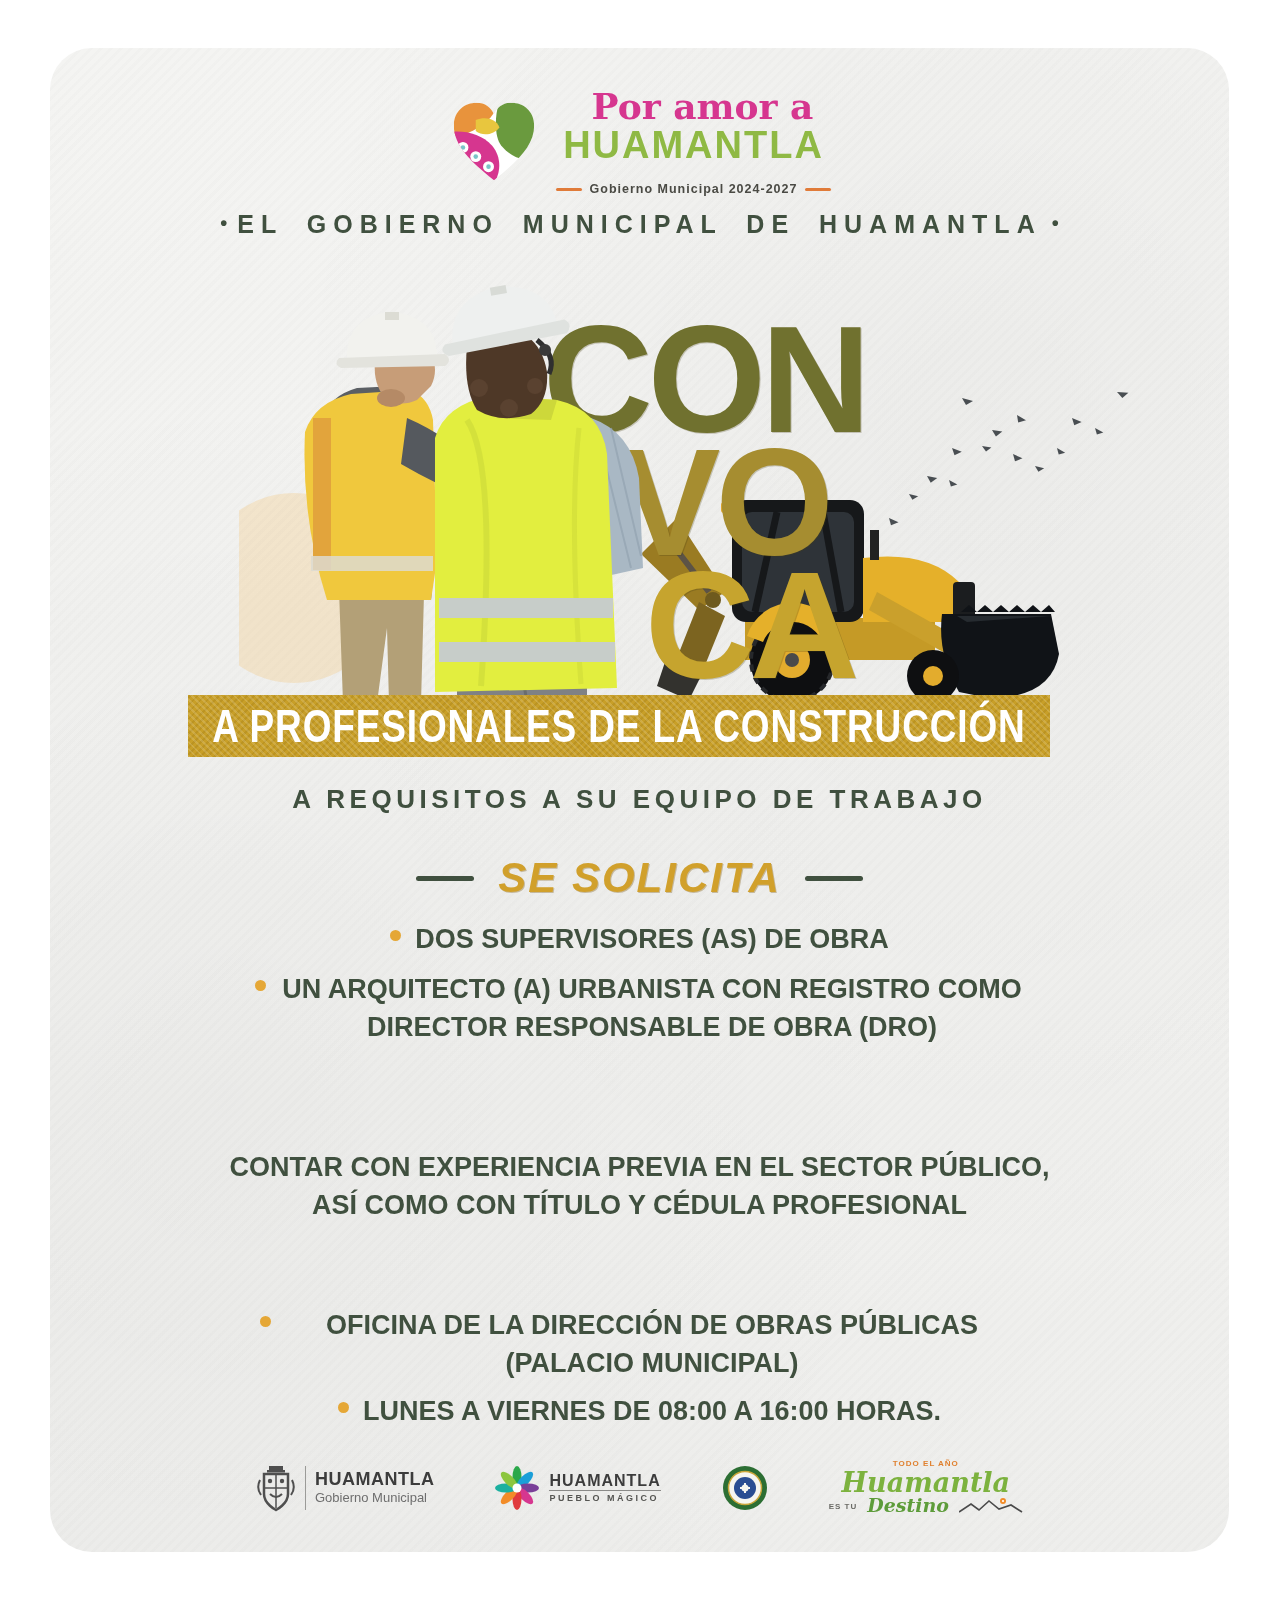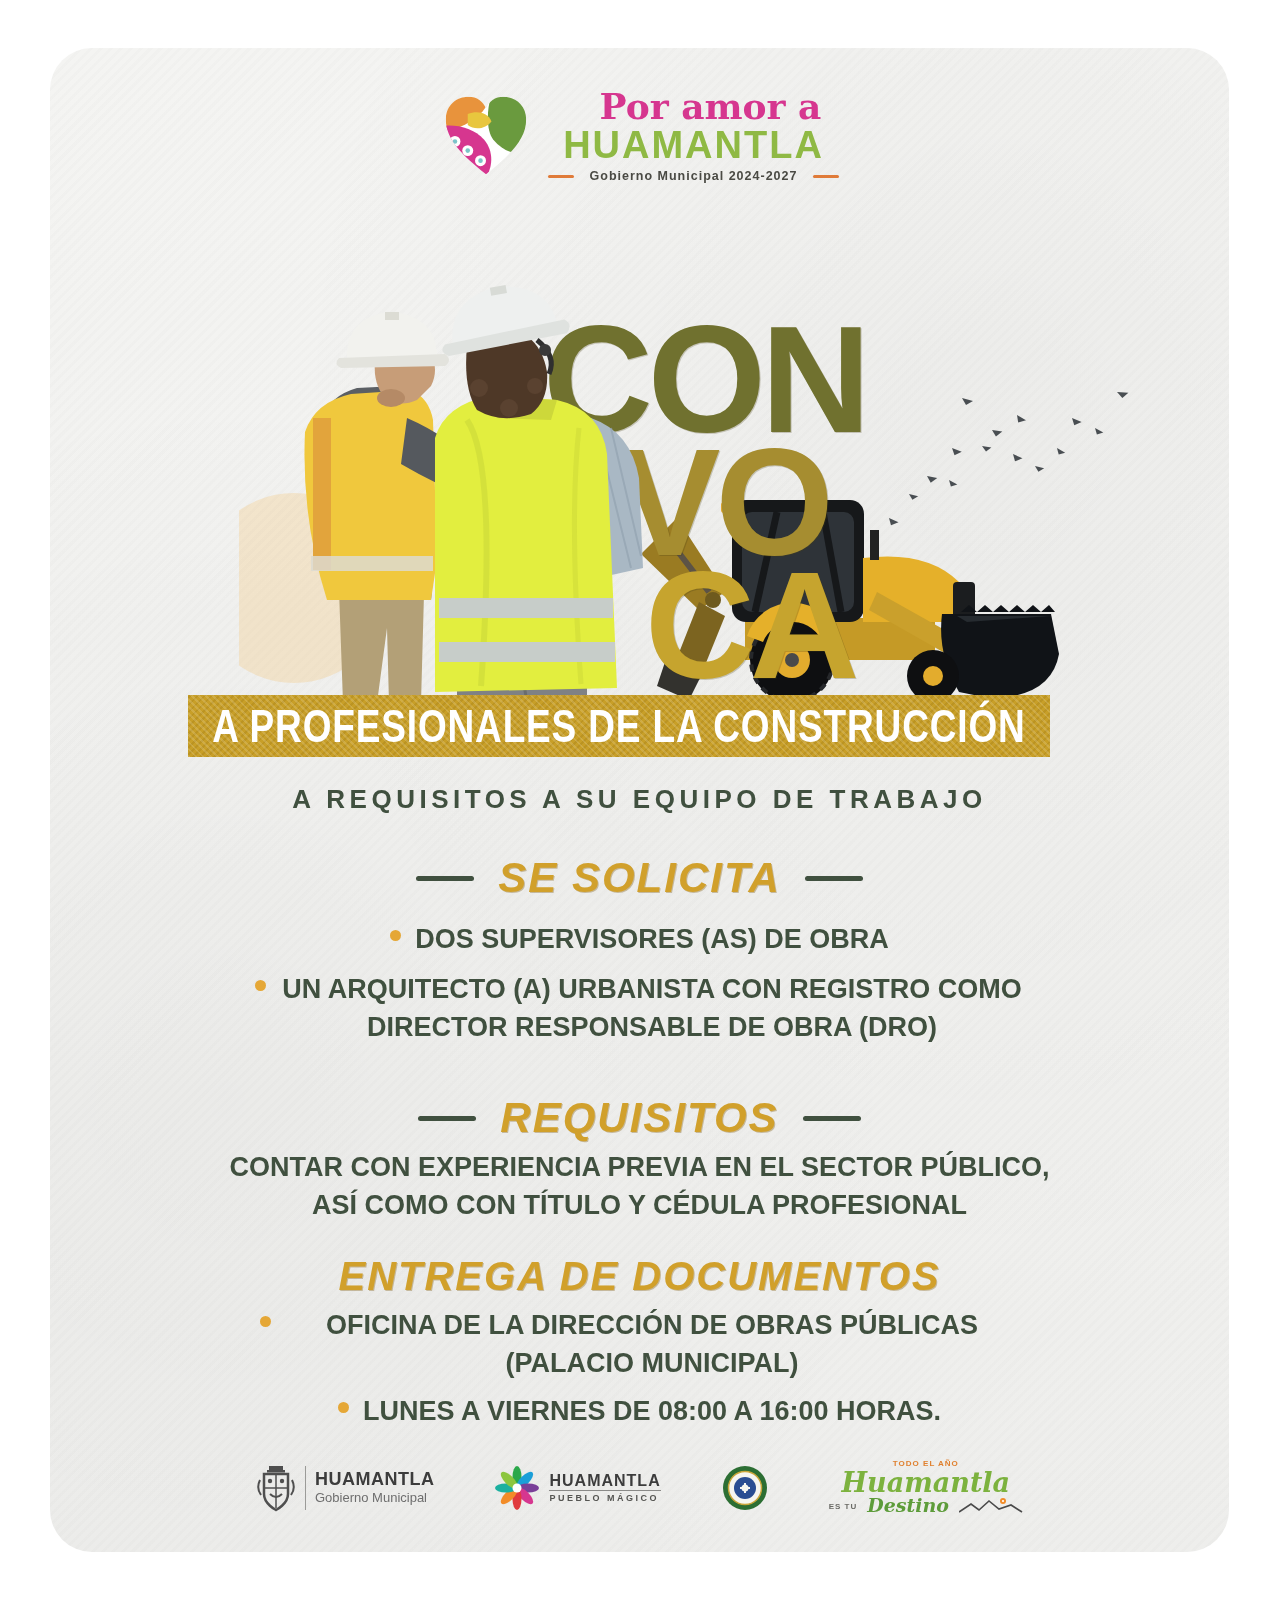--- a/index.html
+++ b/index.html
@@ -19,21 +19,21 @@
       repeating-linear-gradient(135deg, rgba(0,0,0,0.012) 0 3px, transparent 3px 7px),
       linear-gradient(180deg,#f4f4f2 0%,#f1f1ef 55%,#eeeeec 100%);
     overflow:hidden;
   }
 
   
   .brand{position:absolute;top:40px;left:0;right:0;display:flex;justify-content:center;align-items:center;gap:16px;}
   .brand-text{display:flex;flex-direction:column;align-items:center;}
   .brand-script{font-family:"DejaVu Serif",serif;font-weight:bold;font-size:36px;color:#d6368f;line-height:1;margin-bottom:2px;align-self:flex-end;margin-right:18px;}
   .brand-name{font-size:38px;font-weight:bold;color:#8fb944;letter-spacing:2px;line-height:1;}
-  .brand-sub-row{display:flex;align-items:center;gap:16px;margin-top:5px;}
+  .brand-sub-row{display:flex;align-items:center;gap:8px;margin-top:18px;}
   .dash-o{display:inline-block;width:26px;height:3px;background:#e07b39;border-radius:2px;}
   .brand-sub{font-size:12.5px;font-weight:bold;color:#4a4a44;letter-spacing:1px;}
 
   
   .top-header{position:absolute;top:162px;left:0;width:100%;text-align:center;
     color:#40503f;font-weight:bold;font-size:25px;letter-spacing:7px;word-spacing:10px;white-space:nowrap;}
   .hdot{font-size:20px;vertical-align:3px;letter-spacing:0;margin:0 10px;}
 
   
   .hero{position:absolute;top:218px;left:11px;width:100%;height:444px;}
@@ -132,20 +132,23 @@
       <div class="brand-script">Por amor a</div>
       <div class="brand-name">HUAMANTLA</div>
       <div class="brand-sub-row">
         <span class="dash-o"></span>
         <span class="brand-sub">Gobierno Municipal 2024-2027</span>
         <span class="dash-o"></span>
       </div>
     </div>
   </div>
 
+  <div class="top-header">
+    <span class="hdot">•</span><span>EL GOBIERNO MUNICIPAL DE HUAMANTLA</span><span class="hdot">•</span>
+  </div>
 
   <div class="hero">
 
     <svg class="backhoe-svg" viewBox="0 0 436 212">
       <path d="M14 58 L50 22 L98 96 L72 114 Z" fill="#9a7b22"></path>
       <path d="M72 106 L46 172 L72 184 L98 120 Z" fill="#7c6420"></path>
       <path d="M38 166 L74 180 L62 204 L30 190 Z" fill="#33322e"></path>
       <line x1="42" y1="44" x2="82" y2="96" stroke="#5c5346" stroke-width="6"></line>
       <circle cx="86" cy="104" r="8" fill="#6e5a1e"></circle>
       <rect x="118" y="122" width="190" height="42" fill="#c59a26"></rect>
@@ -253,32 +256,24 @@
       <span class="btext">DOS SUPERVISORES (AS) DE OBRA</span>
     </div>
   </div>
   <div class="bullet-row" id="item-arq">
     <div class="bullet-inner">
       <span class="dot"></span>
       <span class="btext">UN ARQUITECTO (A) URBANISTA CON REGISTRO COMO DIRECTOR RESPONSABLE DE OBRA (DRO)</span>
     </div>
   </div>
 
-  <div class="sec" id="sec-requisitos">
-    <span class="dash"></span>
-    <span class="gold-title">REQUISITOS</span>
-    <span class="dash"></span>
-  </div>
   <div class="plain-text" id="req-text">
     <span class="btext">CONTAR CON EXPERIENCIA PREVIA EN EL SECTOR PÚBLICO, ASÍ COMO CON TÍTULO Y CÉDULA PROFESIONAL</span>
   </div>
 
-  <div class="sec" id="sec-entrega">
-    <span class="gold-title">ENTREGA DE DOCUMENTOS</span>
-  </div>
   <div class="bullet-row" id="item-ofi">
     <div class="bullet-inner">
       <span class="dot"></span>
       <span class="btext">OFICINA DE LA DIRECCIÓN DE OBRAS PÚBLICAS (PALACIO MUNICIPAL)</span>
     </div>
   </div>
   <div class="bullet-row" id="item-lun">
     <div class="bullet-inner">
       <span class="dot"></span>
       <span class="btext">LUNES A VIERNES DE 08:00 A 16:00 HORAS.</span>

